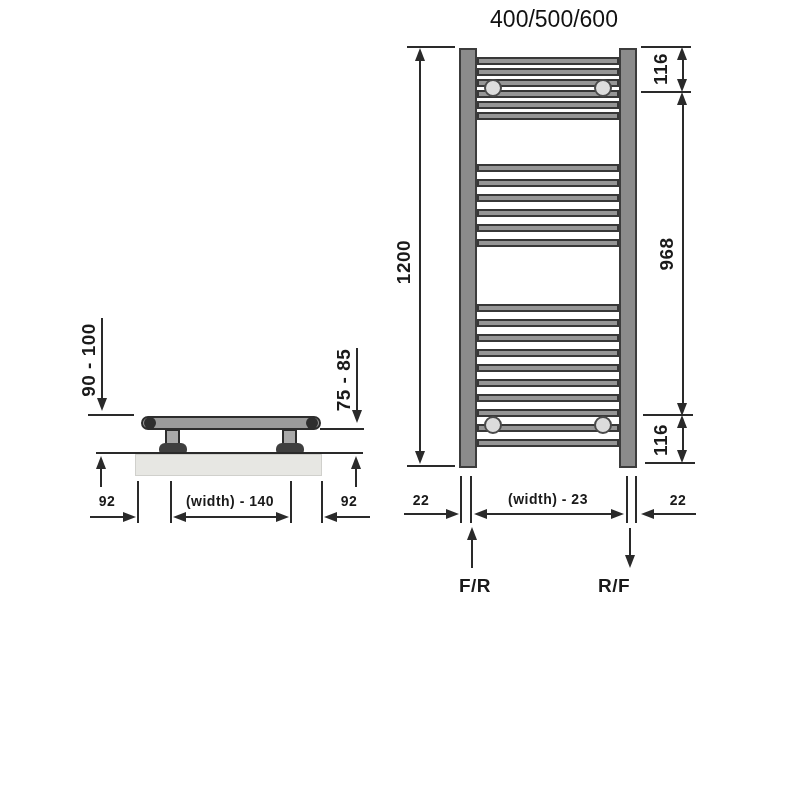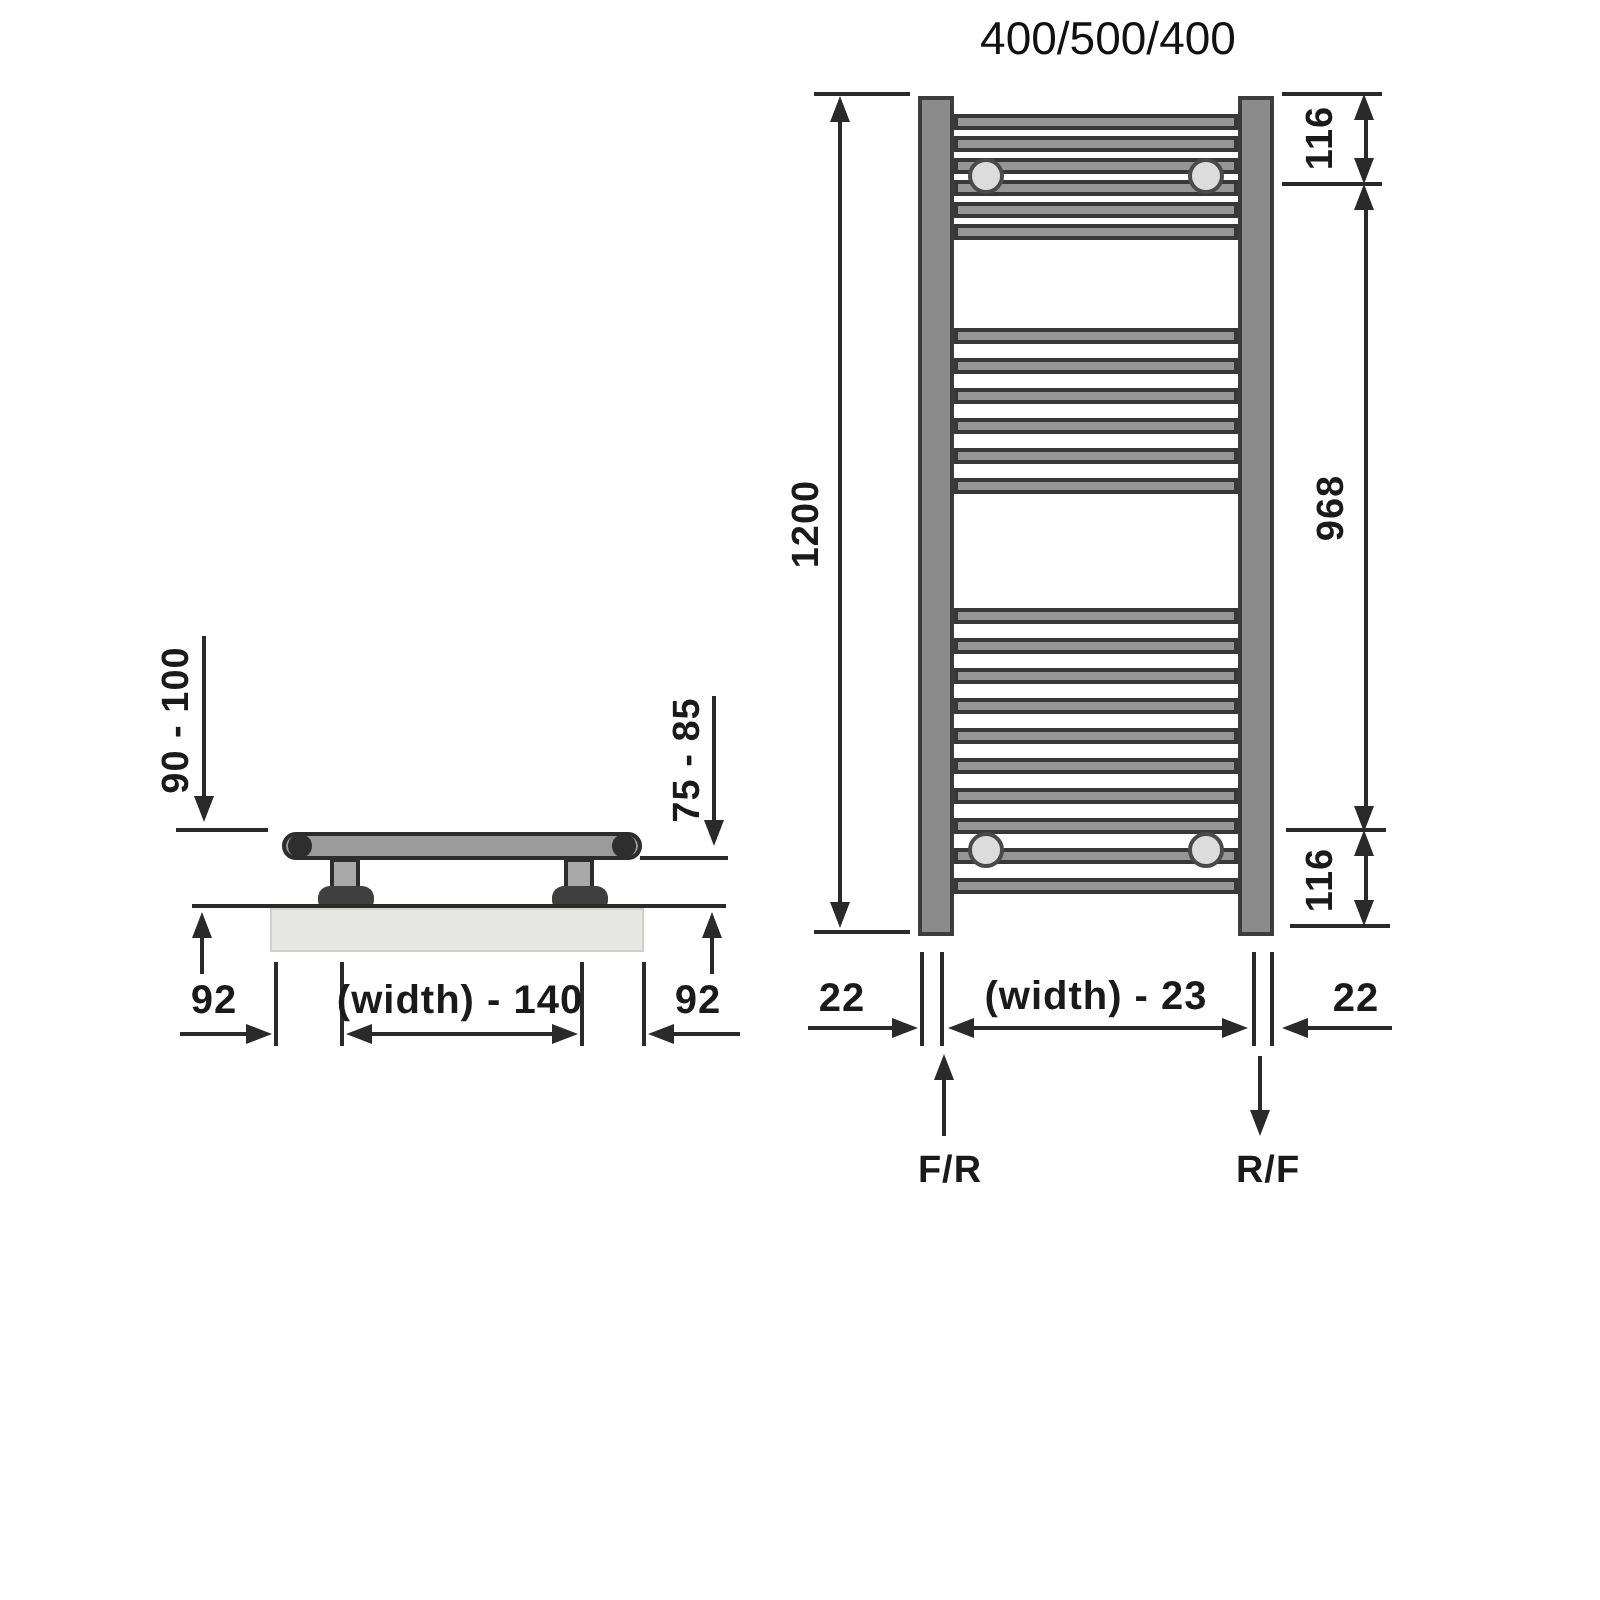--- a/index.html
+++ b/index.html
@@ -5,39 +5,39 @@
   html,body{margin:0;padding:0;background:#fff;}
   #canvas{position:relative;width:800px;height:800px;background:#ffffff;overflow:hidden;
           font-family:"Liberation Sans", sans-serif;color:#1a1a1a;}
   .hl{position:absolute;height:2px;background:#2a2a2a;}
   .vl{position:absolute;width:2px;background:#2a2a2a;}
   .ah{position:absolute;width:0;height:0;}
   .ah-up{border-left:5px solid transparent;border-right:5px solid transparent;border-bottom:13px solid #2a2a2a;}
   .ah-down{border-left:5px solid transparent;border-right:5px solid transparent;border-top:13px solid #2a2a2a;}
   .ah-right{border-top:5px solid transparent;border-bottom:5px solid transparent;border-left:13px solid #2a2a2a;}
   .ah-left{border-top:5px solid transparent;border-bottom:5px solid transparent;border-right:13px solid #2a2a2a;}
-  .hdim{position:absolute;transform:translate(-50%,-50%);font-weight:bold;font-size:20px;white-space:nowrap;letter-spacing:0.5px;}
+  .hdim{position:absolute;transform:translate(-50%,-50%);font-weight:bold;font-size:14px;white-space:nowrap;letter-spacing:0.5px;}
   .vdim{position:absolute;width:100px;height:100px;display:flex;align-items:center;justify-content:center;}
   .vdim span{transform:rotate(-90deg);font-weight:bold;font-size:19px;white-space:nowrap;letter-spacing:0.5px;}
   .bar{position:absolute;width:18px;background:#8b8b8b;border:2px solid #3c3c3c;box-sizing:border-box;}
   .rung{position:absolute;left:0;width:142px;height:8px;background:#969696;border:2px solid #383838;box-sizing:border-box;}
   .bracket-circle{position:absolute;width:18px;height:18px;border-radius:50%;background:#dcdcdc;border:2px solid #4a4a4a;box-sizing:border-box;}
   .title{position:absolute;font-size:23px;font-weight:normal;color:#111;white-space:nowrap;}
   .rail{position:absolute;background:#9b9b9b;border:2px solid #2d2d2d;border-radius:8px;box-sizing:border-box;}
   .railcap{position:absolute;width:12px;height:12px;border-radius:50%;background:#2e2e2e;}
   .bracket{position:absolute;background:#a9a9a9;border:2px solid #2d2d2d;box-sizing:border-box;}
   .foot{position:absolute;background:#3f3f3f;border-radius:6px;}
   .wall{position:absolute;background:#e7e7e3;border:1px solid #d0d0cc;box-sizing:border-box;}
 </style>
 </head>
 <body>
 
 <div id="canvas">
 
-  <div class="title" style="left:454px;top:6px;width:200px;text-align:center;">400/500/400</div>
+  <div class="title" style="left:454px;top:6px;width:200px;text-align:center;">400/500/600</div>
 
   <div>
 
     <div style="position:absolute;left:477px;top:0;width:142px;height:480px;">
         <div class="rung" style="top: 57px;"></div>
         <div class="rung" style="top: 68px;"></div>
         <div class="rung" style="top: 79px;"></div>
         <div class="rung" style="top: 90px;"></div>
         <div class="rung" style="top: 101px;"></div>
         <div class="rung" style="top: 112px;"></div>
@@ -121,21 +121,21 @@
     <div class="hl" style="left:652px;top:513px;width:44px;"></div>
     <div class="ah ah-left" style="left:641px;top:509px;"></div>
     <div class="hdim" style="left:678px;top:500px;">22</div>
 
     <div class="vl" style="left:471px;top:538px;height:30px;"></div>
     <div class="ah ah-up" style="left:467px;top:527px;"></div>
     <div class="hdim" style="left:475px;top:586px;font-size:19px;">F/R</div>
 
     <div class="vl" style="left:629px;top:528px;height:30px;"></div>
     <div class="ah ah-down" style="left:625px;top:555px;"></div>
-    <div class="hdim" style="left:634px;top:586px;font-size:19px;">R/F</div>
+    <div class="hdim" style="left:614px;top:586px;font-size:19px;">R/F</div>
   </div>
 
   <div>
 
     <div class="vl" style="left:101px;top:318px;height:80px;"></div>
     <div class="ah ah-down" style="left:97px;top:398px;"></div>
     <div class="hl" style="left:88px;top:414px;width:46px;"></div>
     <div class="vdim" style="left:39px;top:310px;">
       <span>90 - 100</span>
       </div>

